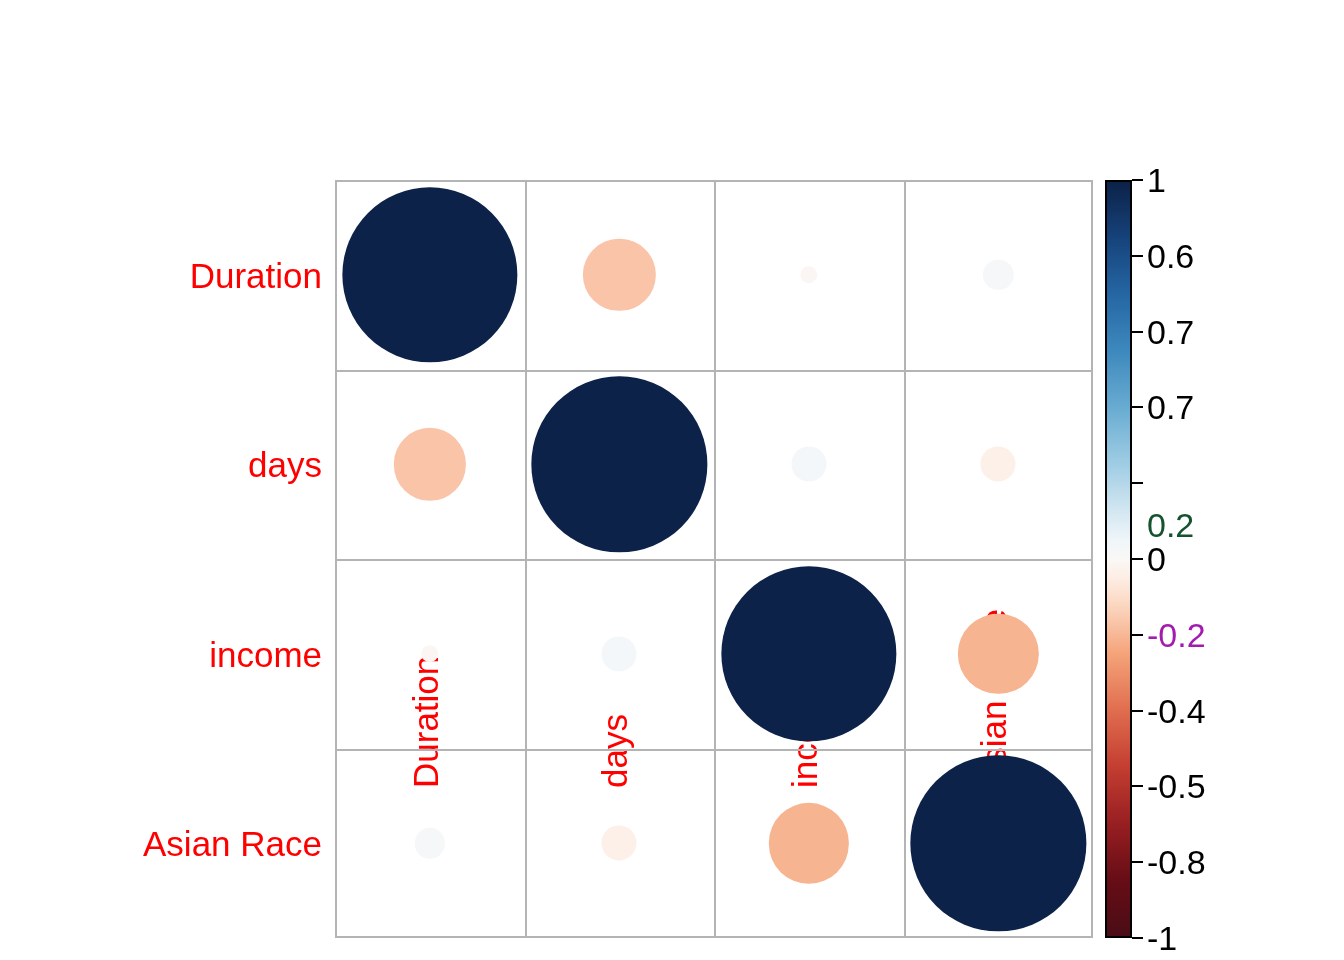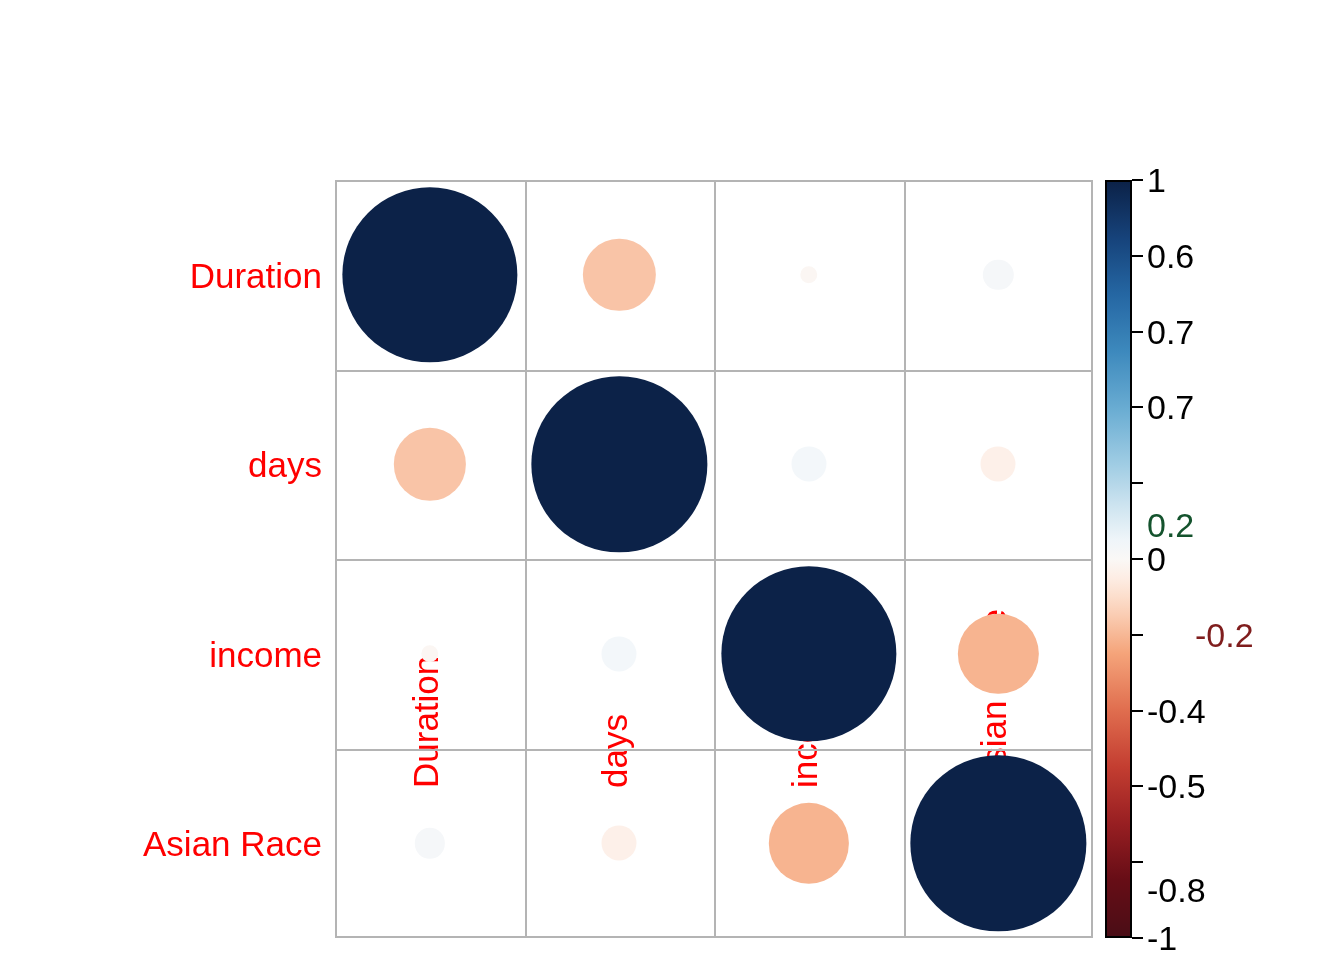--- a/index.html
+++ b/index.html
@@ -206,24 +206,24 @@
       <div class="cb-tick-label" style="top: 75.8px; color: rgb(0, 0, 0);">0.6</div>
       <div class="cb-tick" style="top: 150.6px;"></div>
       <div class="cb-tick-label" style="top: 151.6px; color: rgb(0, 0, 0);">0.7</div>
       <div class="cb-tick" style="top: 226.4px;"></div>
       <div class="cb-tick-label" style="top: 227.4px; color: rgb(0, 0, 0);">0.7</div>
       <div class="cb-tick" style="top: 302.2px;"></div>
       <div class="cb-tick-label" style="top: 303.2px; color: #14532d; margin-top: 42px;">0.2</div>
       <div class="cb-tick" style="top: 378px;"></div>
       <div class="cb-tick-label" style="top: 379px; color: rgb(0, 0, 0);">0</div>
       <div class="cb-tick" style="top: 453.8px;"></div>
-      <div class="cb-tick-label" style="top: 454.8px; color: #7f1d1d; margin-left: 48px;">-0.2</div>
+      <div class="cb-tick-label" style="top: 454.8px; color: #a21caf;">-0.2</div>
       <div class="cb-tick" style="top: 529.6px;"></div>
       <div class="cb-tick-label" style="top: 530.6px; color: rgb(0, 0, 0);">-0.4</div>
       <div class="cb-tick" style="top: 605.4px;"></div>
       <div class="cb-tick-label" style="top: 606.4px; color: rgb(0, 0, 0);">-0.5</div>
       <div class="cb-tick" style="top: 681.2px;"></div>
-      <div class="cb-tick-label" style="top: 682.2px; color: rgb(0, 0, 0); margin-top: 28px;">-0.8</div>
+      <div class="cb-tick-label" style="top: 682.2px; color: rgb(0, 0, 0);">-0.8</div>
       <div class="cb-tick" style="top: 757px;"></div>
       <div class="cb-tick-label" style="top: 758px; color: rgb(0, 0, 0);">-1</div>
     </div>
 
 </div>
 
 </body></html>

